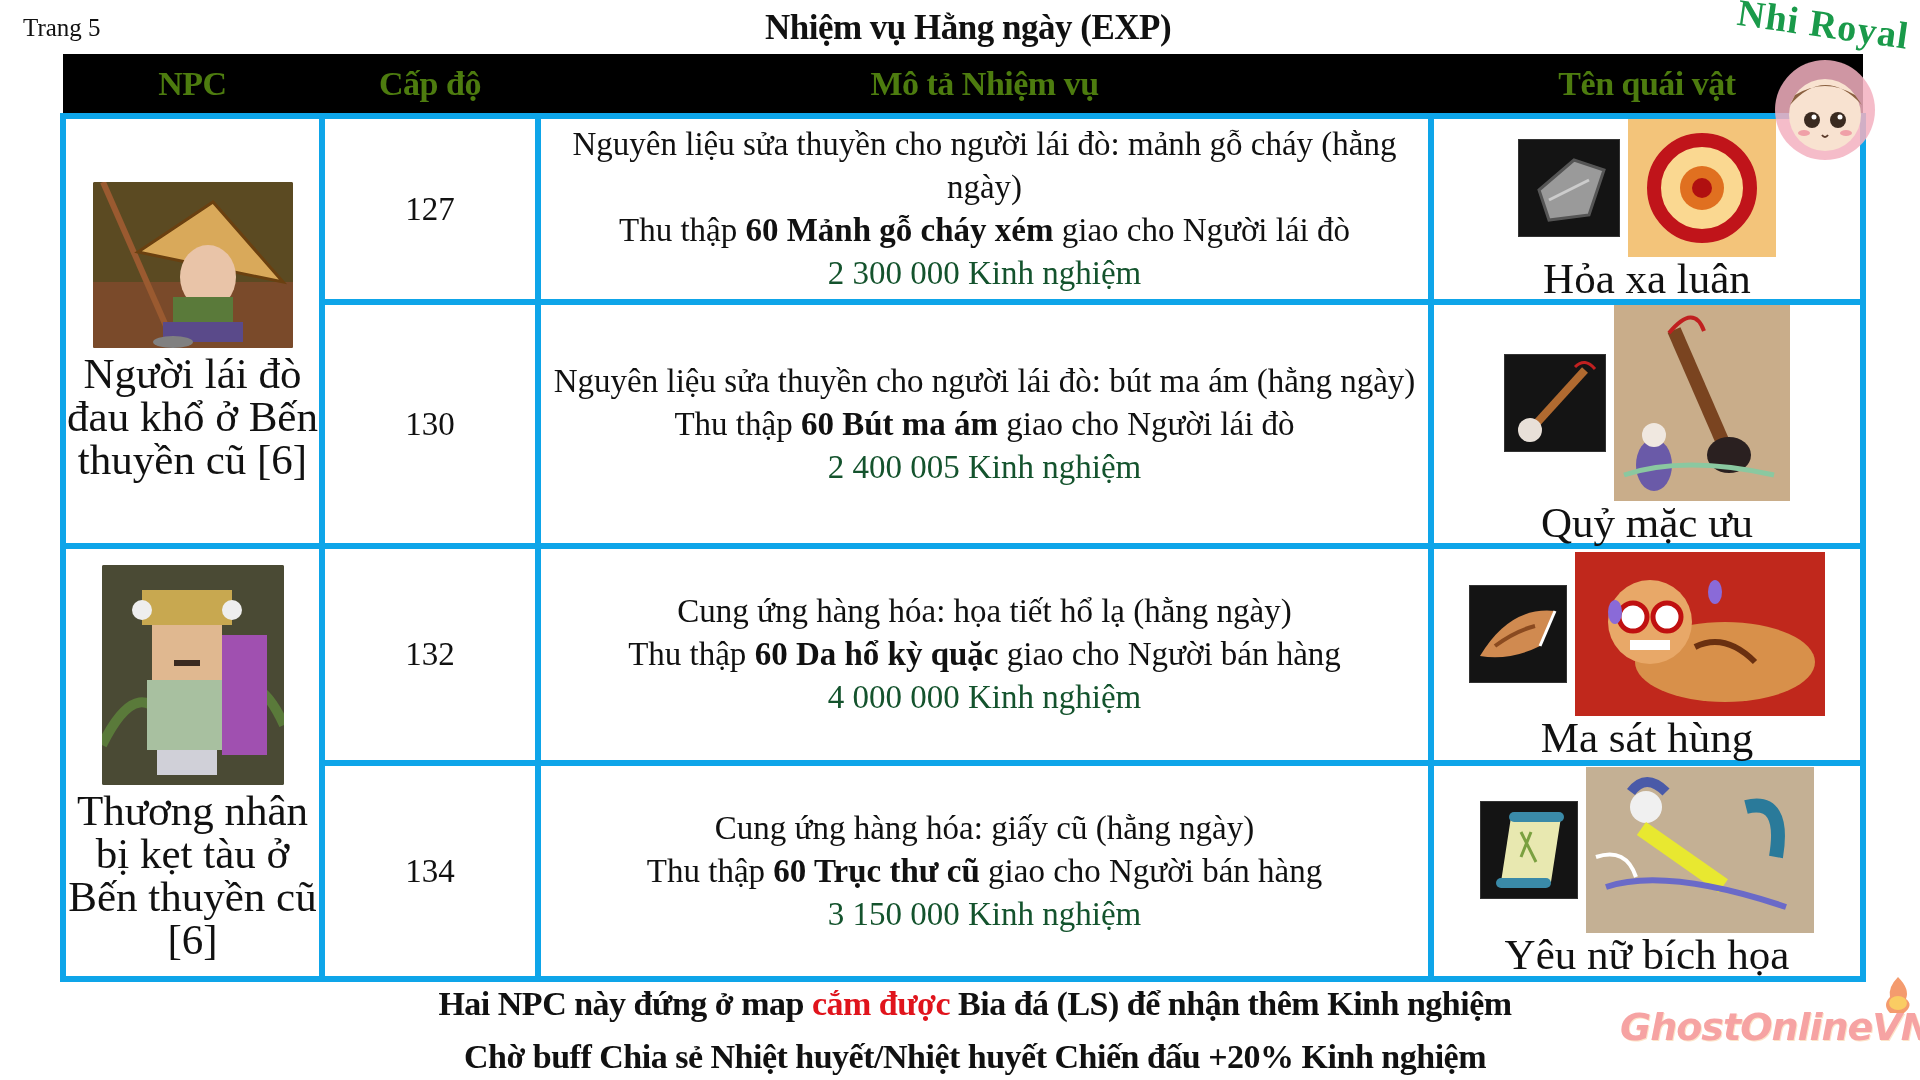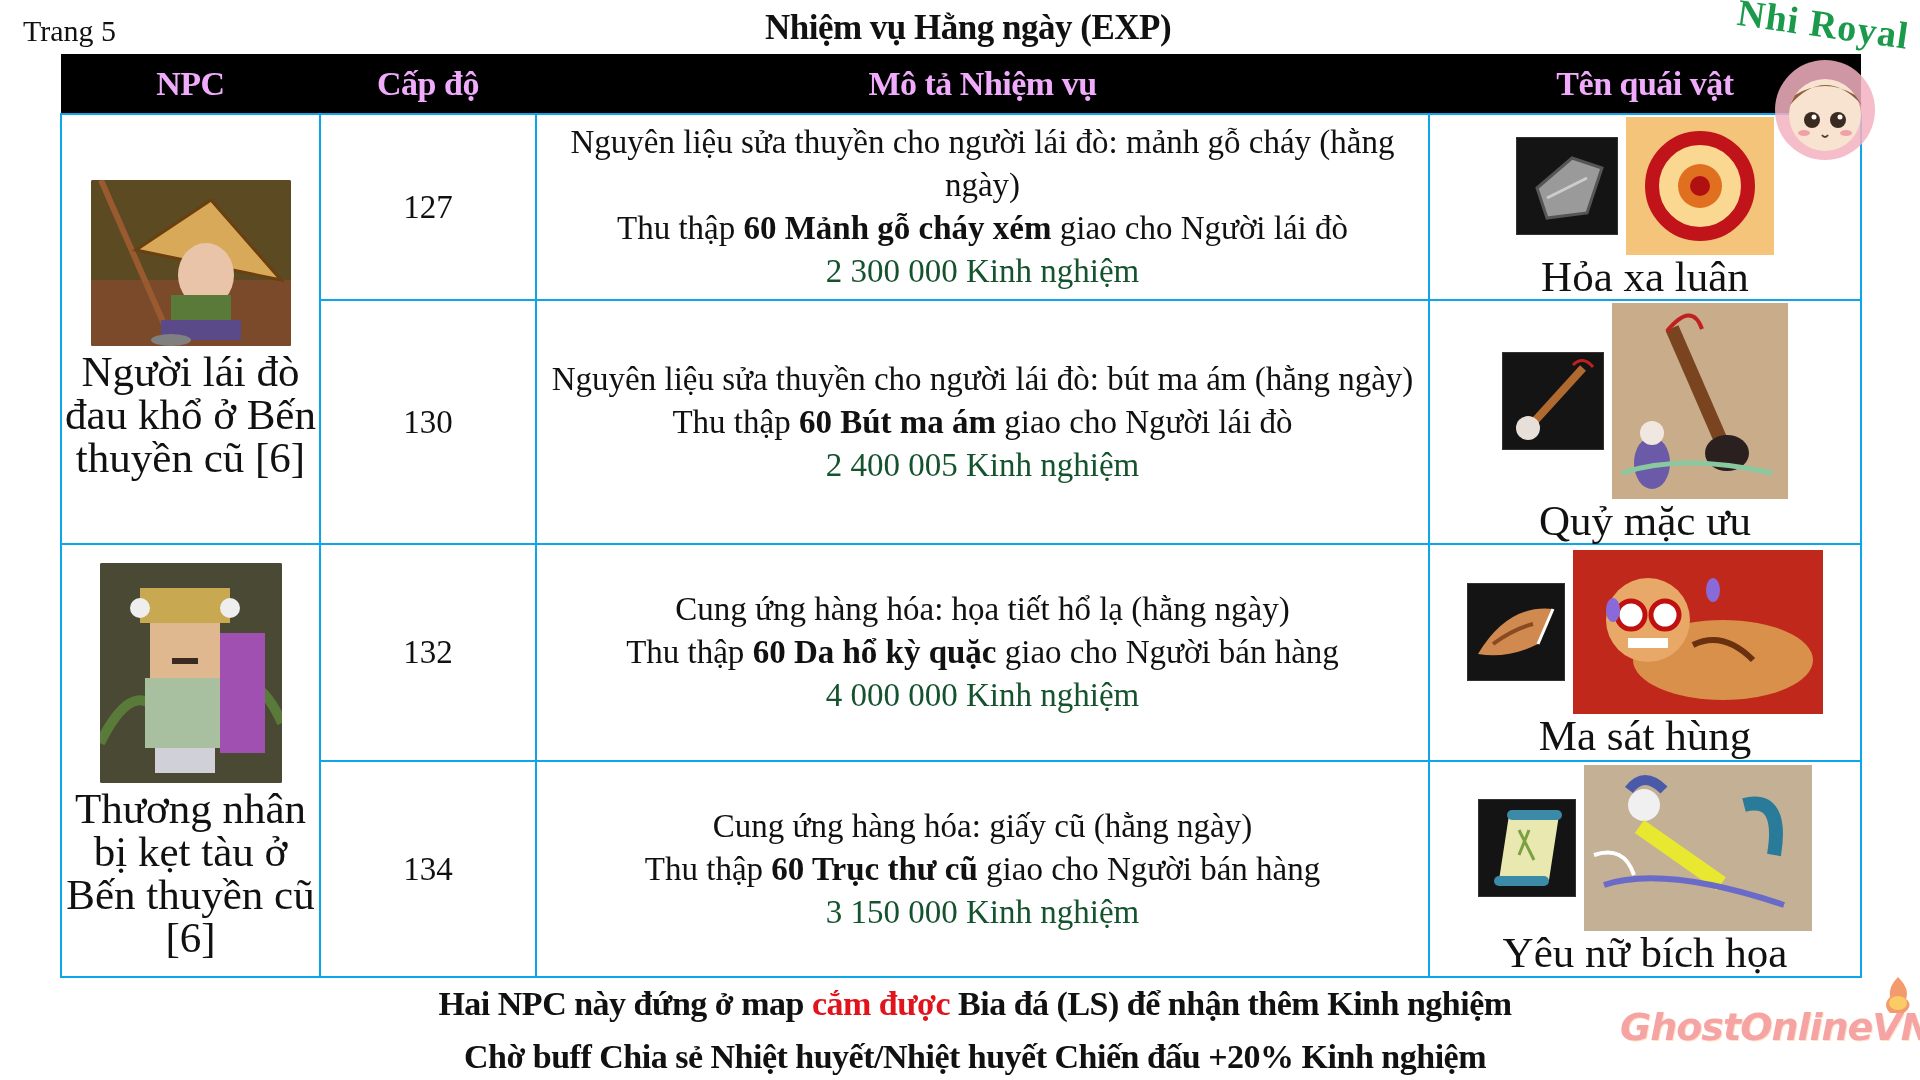--- a/index.html
+++ b/index.html
@@ -3,35 +3,35 @@
   <meta charset="utf-8">
   <style>
     html, body { margin: 0; padding: 0; }
     body {
       width: 1920px; height: 1080px; overflow: hidden;
       background: #ffffff;
       font-family: "Liberation Serif", "DejaVu Serif", serif;
       color: #111;
       position: relative;
     }
-    .page-num { position: absolute; left: 23px; top: 14px; font-size: 30px; }
+    .page-num { position: absolute; left: 23px; top: 14px; font-size: 25px; }
     .title {
       position: absolute; left: 16px; right: 0; top: 8px; text-align: center;
       font-size: 35px; font-weight: bold; letter-spacing: -0.5px;
     }
     .table {
       position: absolute; left: 60px; top: 54px; width: 1800px;
       border-collapse: collapse; table-layout: fixed;
     }
     .table th {
-      background: #000; color: #f0abfc; font-size: 34px; font-weight: bold;
+      background: #000; color: #4d7c0f; font-size: 34px; font-weight: bold;
       height: 59px; padding: 0; text-align: center; letter-spacing: -0.5px;
     }
     .table td {
-      border: 2px solid #0ea5e9; padding: 0; text-align: center; vertical-align: middle;
+      border: 6px solid #0ea5e9; padding: 0; text-align: center; vertical-align: middle;
       font-size: 33px; line-height: 43px;
     }
     .col-npc { width: 259px; }
     .col-lvl { width: 216px; }
     .col-desc { width: 893px; }
     .col-mon { width: 432px; }
     .npc-cell { vertical-align: middle; }
     .npc-img {
       width: 200px; height: 166px; margin: 0 auto 4px auto; border-radius: 2px;
       position: relative; overflow: hidden;

